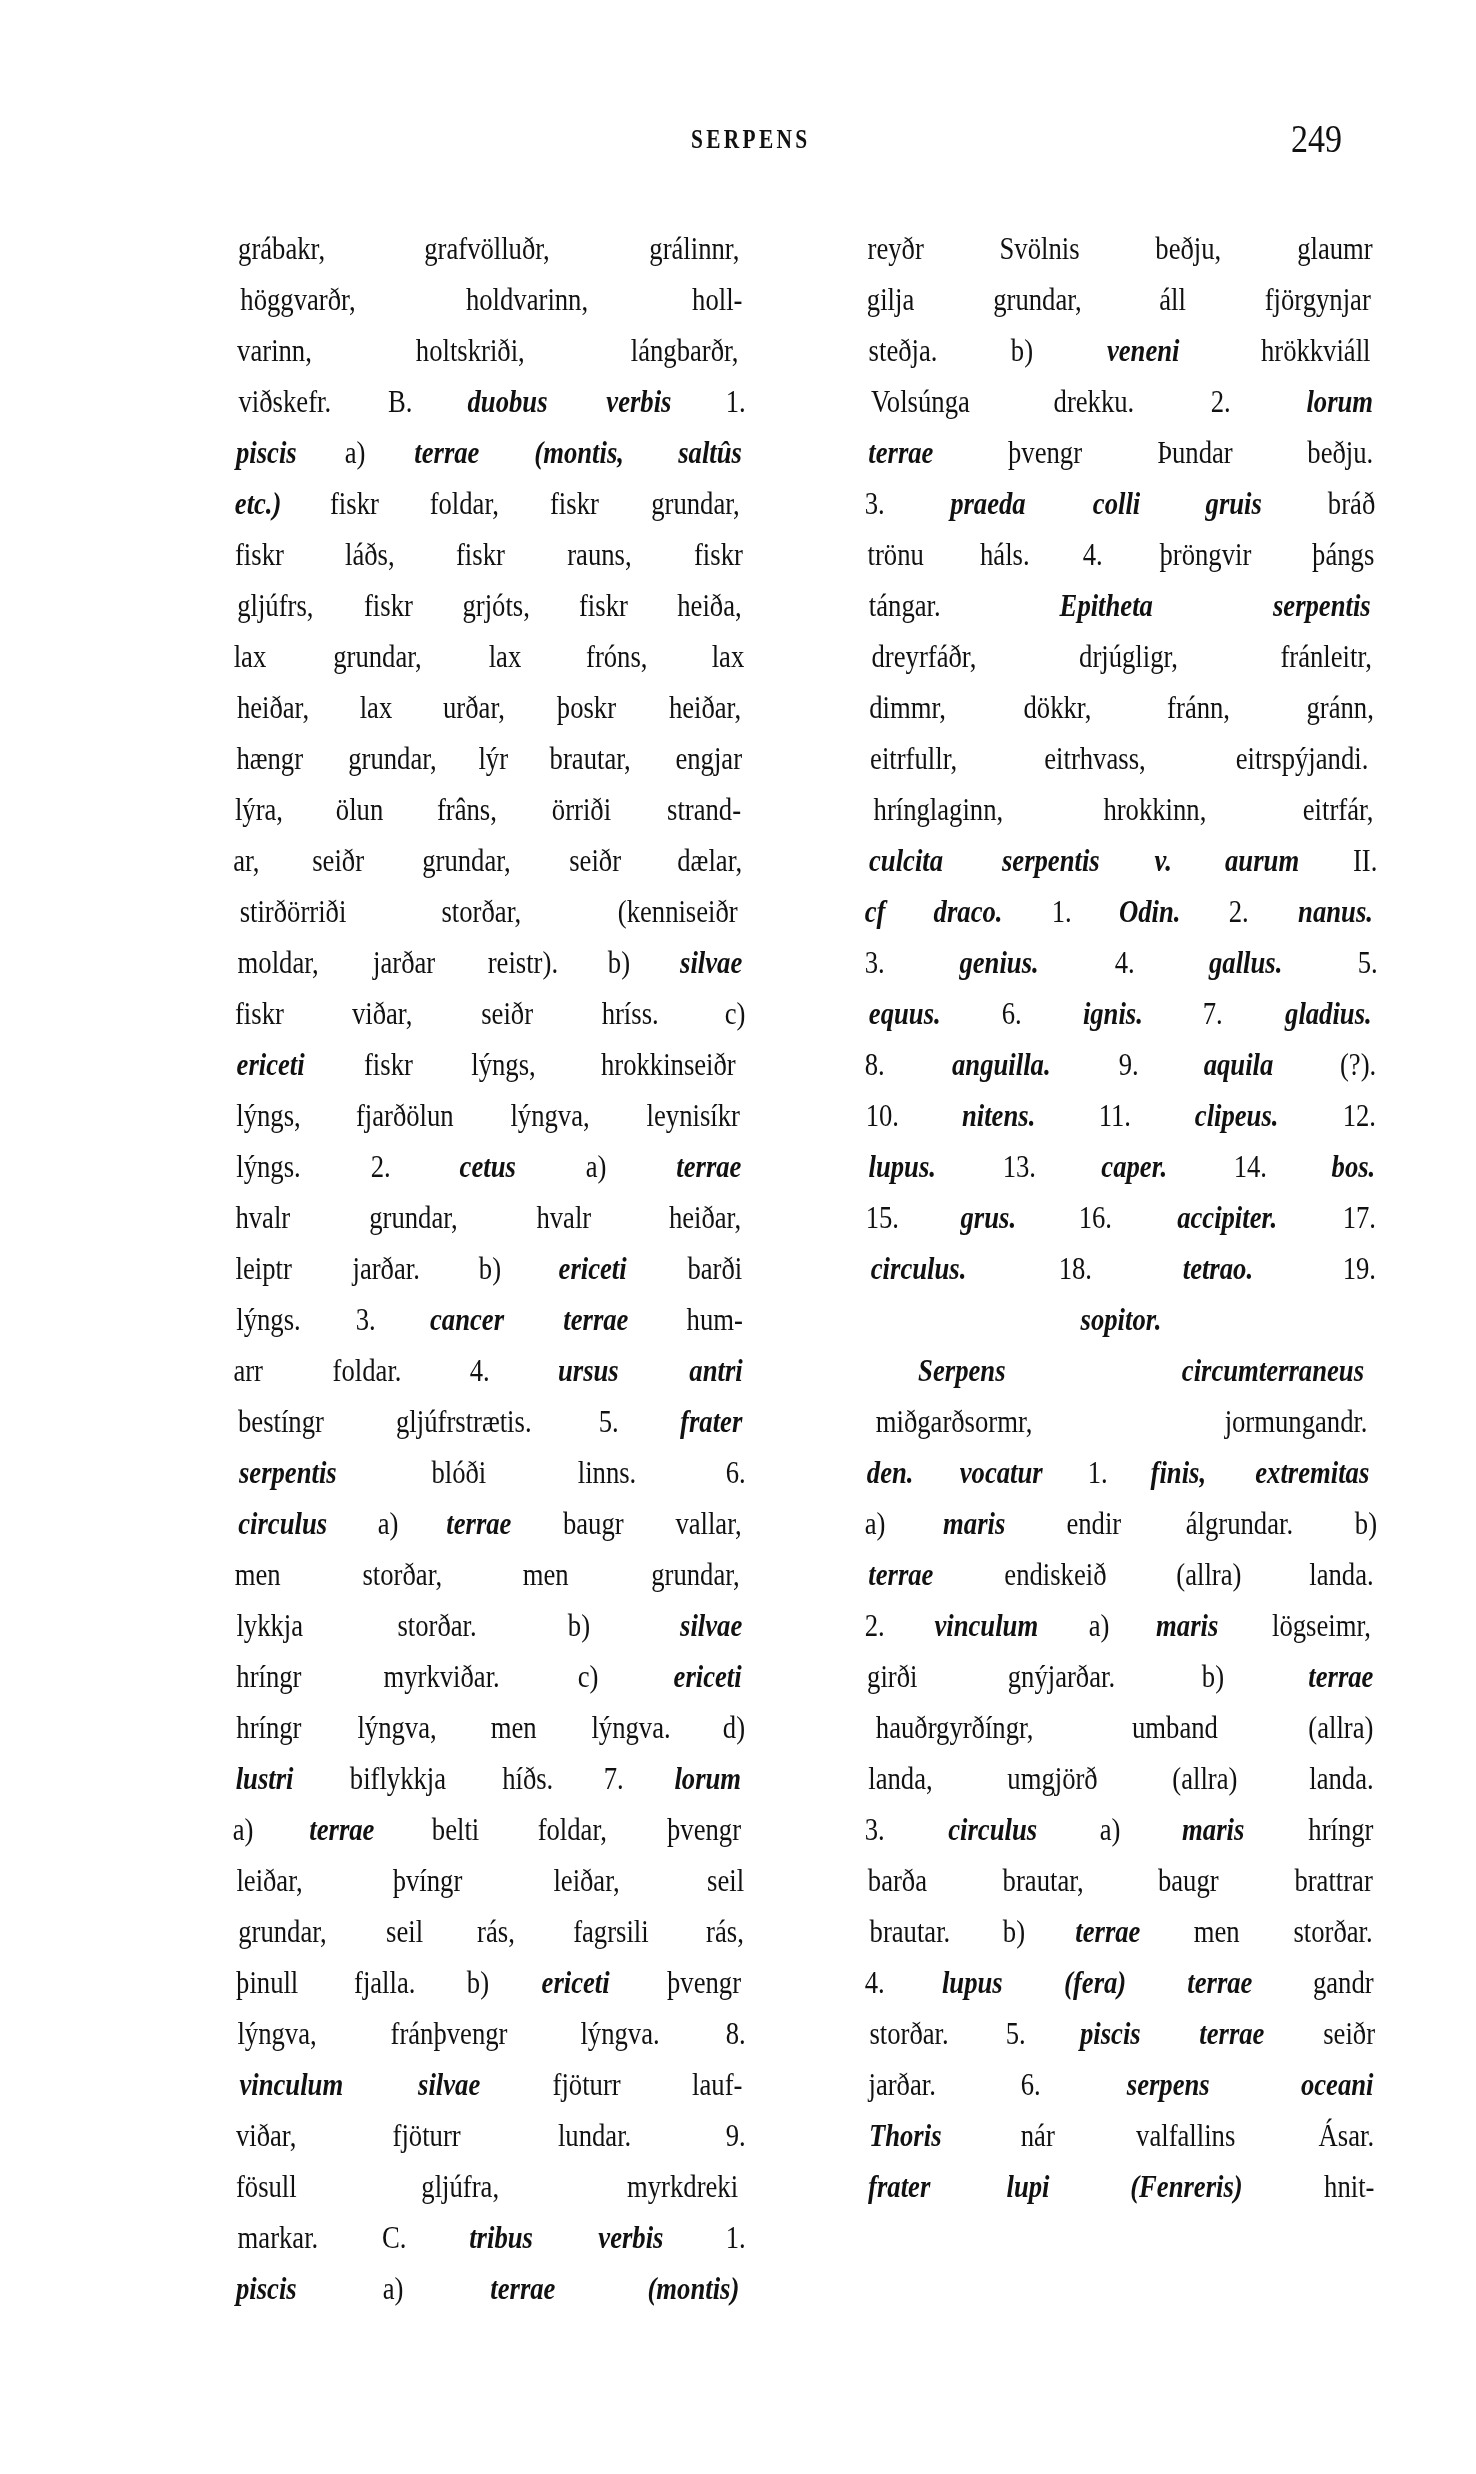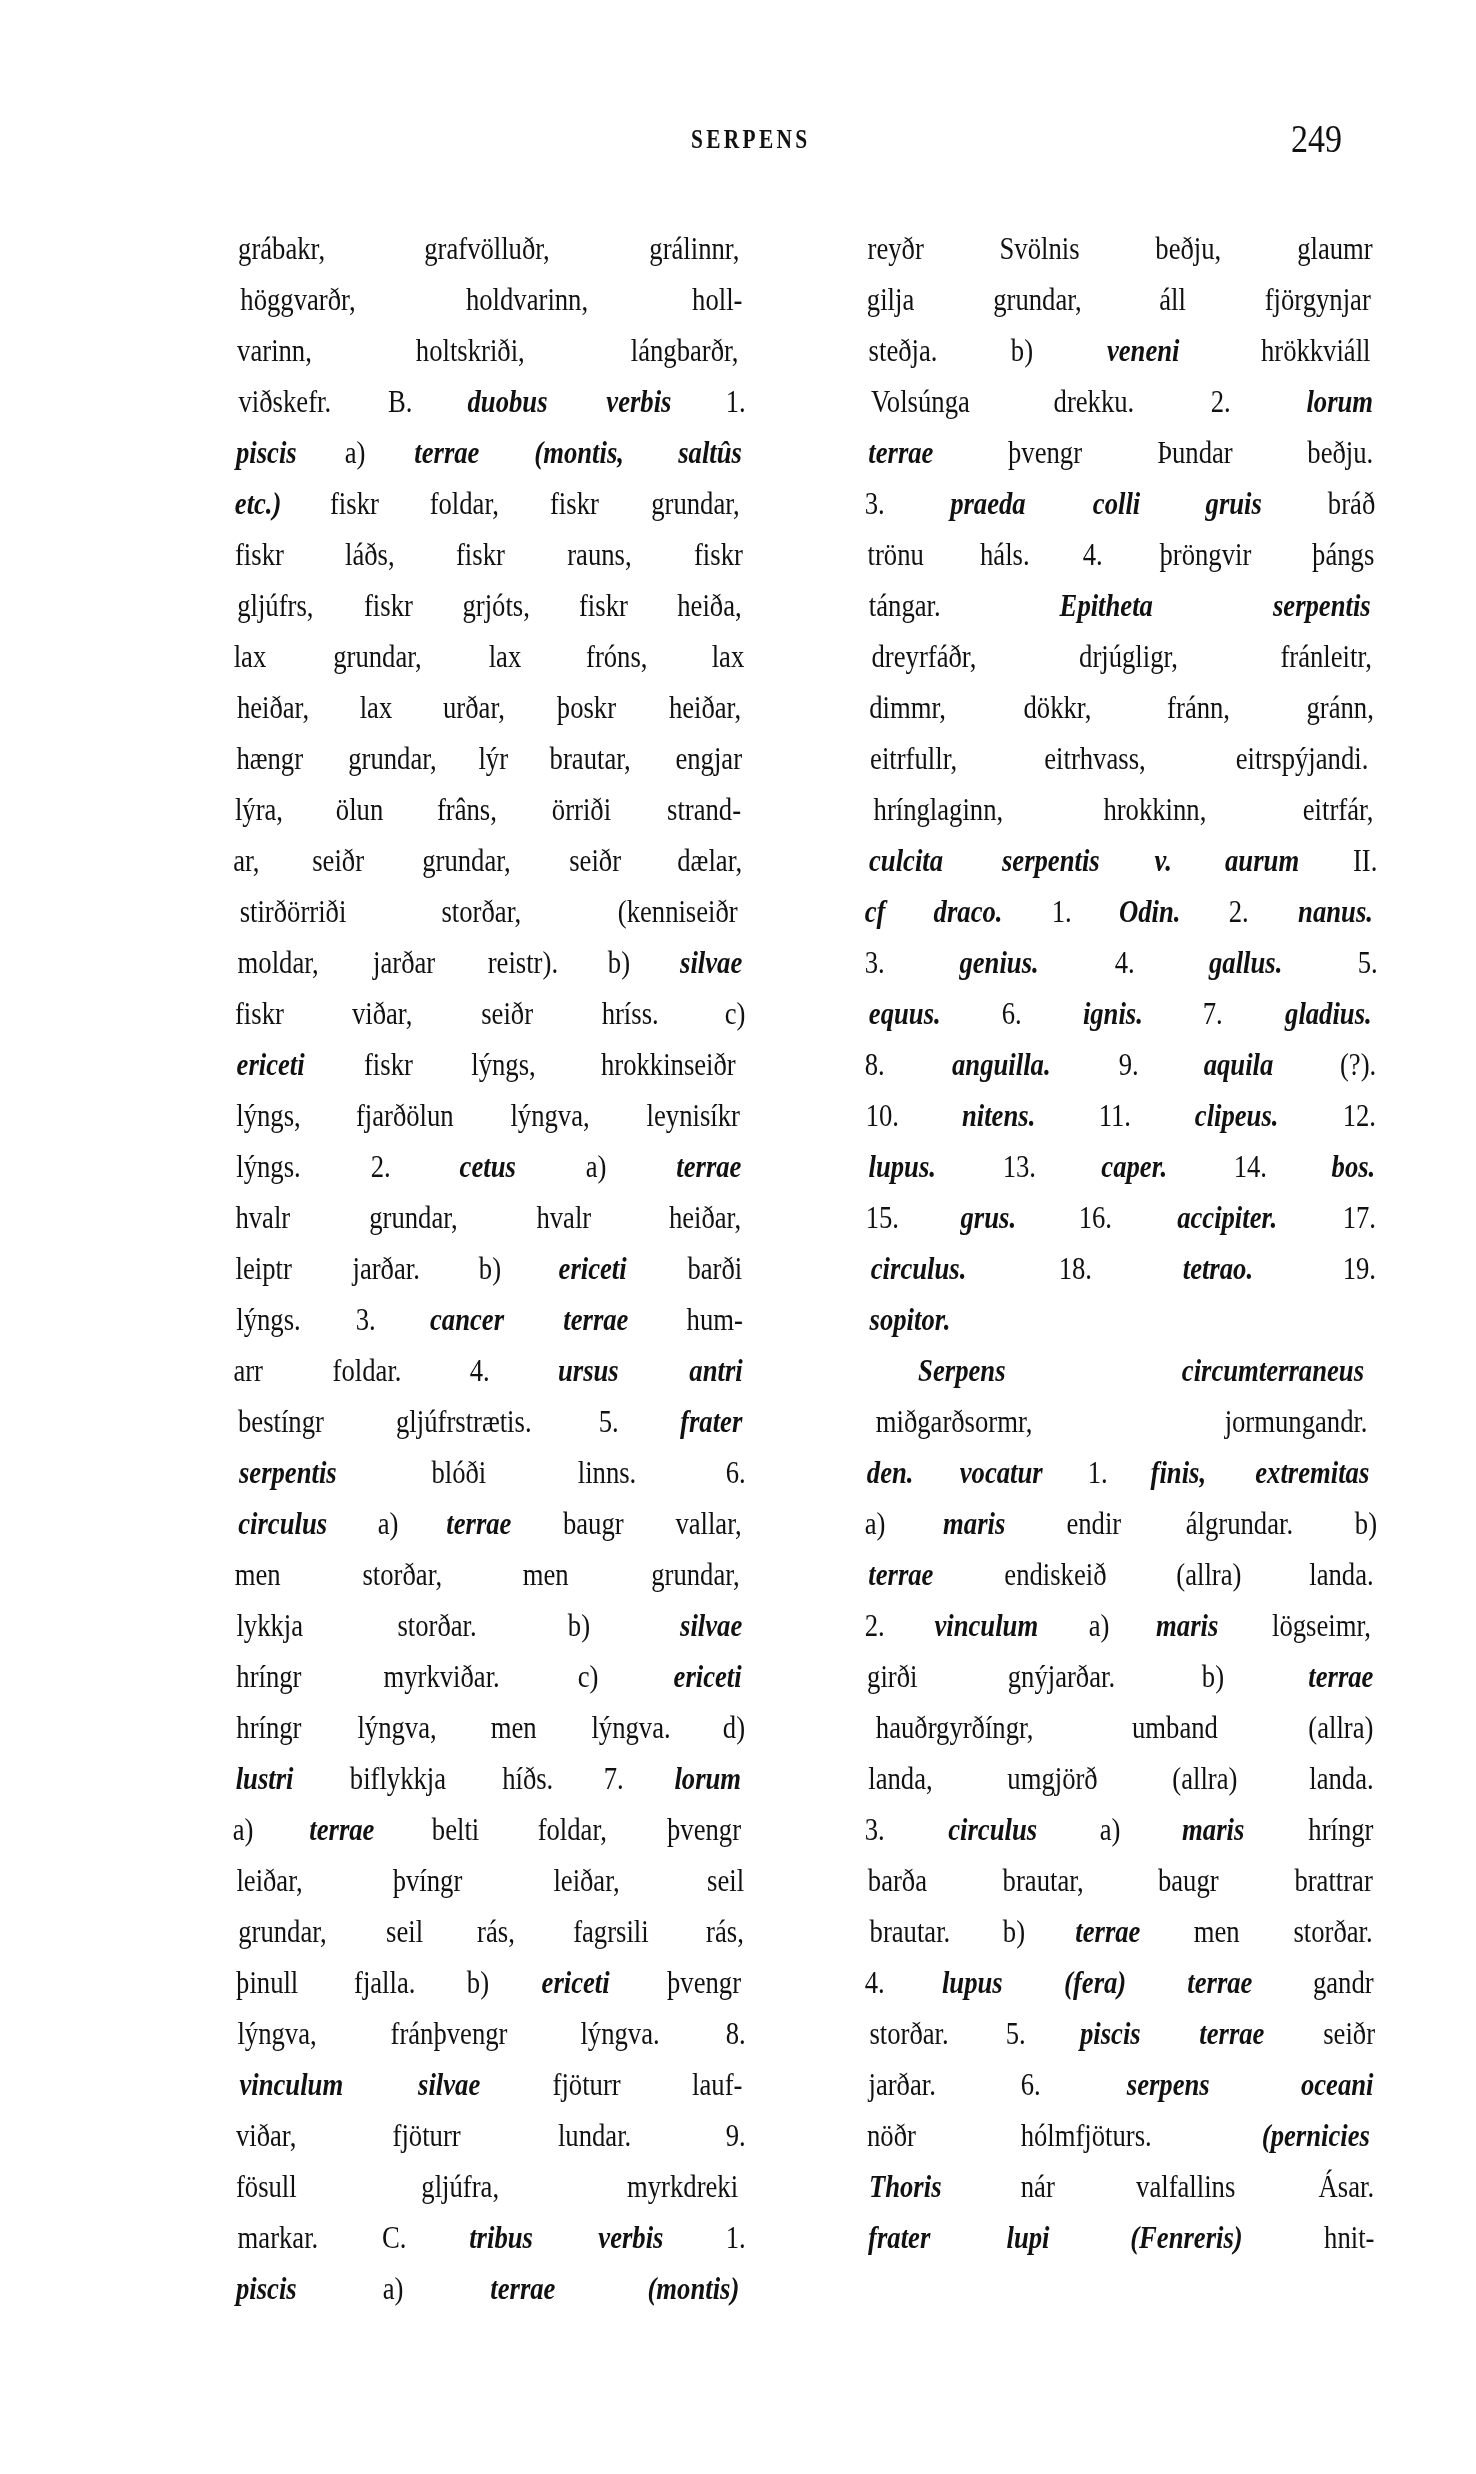--- a/index.html
+++ b/index.html
@@ -52,21 +52,21 @@
       height: 51px;
       line-height: 51px;
       font-size: 31px;
       white-space: nowrap;
       display: flex;
       justify-content: space-between;
       align-items: baseline;
       transform-origin: left center;
     }
     .line.last {
-      justify-content: flex-start;
+      justify-content: center;
       gap: 11.5px;
     }
     .line.indent {
       padding-left: 48px;
     }
     .word {
       display: inline-block;
       transform: scaleX(0.86);
       transform-origin: center;
     }
@@ -571,25 +571,20 @@
         <span class="word it">terrae</span>
         <span class="word">seiðr</span>
       </div>
       <div class="line">
         <span class="word">jarðar.</span>
         <span class="word">6.</span>
         <span class="word it">serpens</span>
         <span class="word it">oceani</span>
       </div>
       <div class="line">
-        <span class="word">nöðr</span>
-        <span class="word">hólmfjöturs.</span>
-        <span class="word it">(pernicies</span>
-      </div>
-      <div class="line">
         <span class="word it">Thoris</span>
         <span class="word">nár</span>
         <span class="word">valfallins</span>
         <span class="word">Ásar.</span>
       </div>
       <div class="line">
         <span class="word it">frater</span>
         <span class="word it">lupi</span>
         <span class="word it">(Fenreris)</span>
         <span class="word">hnit-</span>

